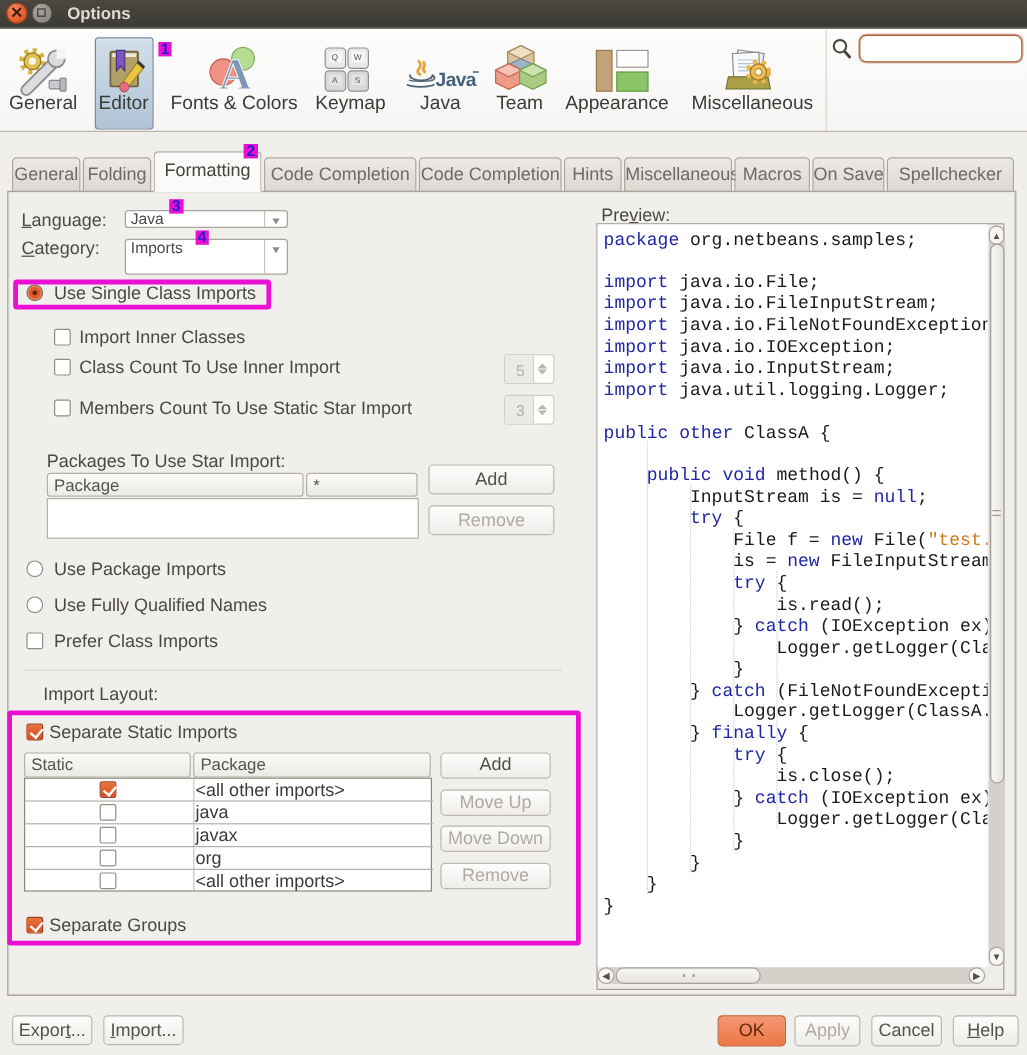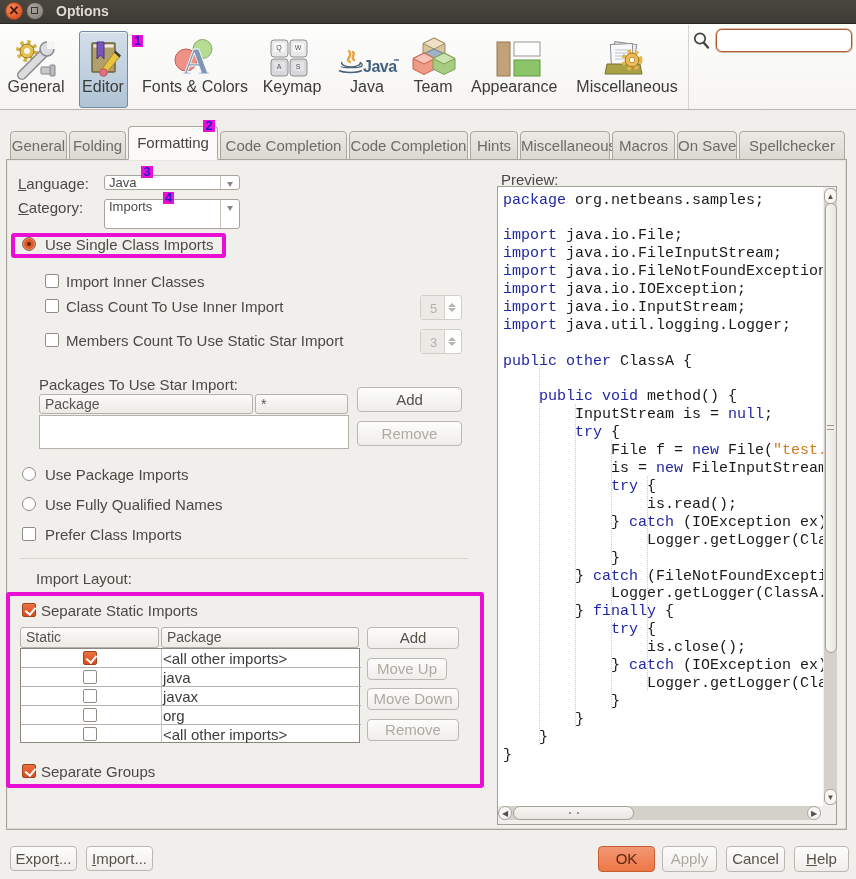--- a/index.html
+++ b/index.html
@@ -227,21 +227,21 @@
   <div class="cb" style="position:absolute;left:62px;top:40px;"></div>
   <div class="cb" style="position:absolute;left:62px;top:59px;"></div>
   <div class="cb" style="position:absolute;left:62px;top:78px;"></div>
   <div class="tcell" style="top:0;">&lt;all other imports&gt;</div>
   <div class="tcell" style="top:19px;">java</div>
   <div class="tcell" style="top:38px;">javax</div>
   <div class="tcell" style="top:57px;">org</div>
   <div class="tcell" style="top:76px;">&lt;all other imports&gt;</div>
 </div>
 <div class="abs btn" style="left:367px;top:627px;width:92px;height:22px;line-height:20px;">Add</div>
-<div class="abs btn dis" style="left:367px;top:658px;width:80px;height:22px;line-height:20px;">Move Up</div>
+<div class="abs btn dis" style="left:367px;top:658px;width:92px;height:22px;line-height:20px;">Move Up</div>
 <div class="abs btn dis" style="left:367px;top:688px;width:92px;height:22px;line-height:20px;">Move Down</div>
 <div class="abs btn dis" style="left:367px;top:719px;width:92px;height:22px;line-height:20px;">Remove</div>
 <div class="abs cb on" style="left:22px;top:764px;width:14px;height:14px;"></div>
 <div class="abs lbl" style="left:41px;top:763px;">Separate Groups</div>
 
 <div class="abs lbl" style="left:501px;top:171px;">Pre<u>v</u>iew:</div>
 <div class="abs" id="scrollpane" style="left:497px;top:186px;width:340px;height:639px;border:1px solid #a39e97;background:#f0eeea;"></div>
 <div class="abs" id="edit">
     <div class="ig" style="left:41px;top:181px;height:377px;"></div>
     <div class="ig" style="left:77px;top:217px;height:323px;"></div>

